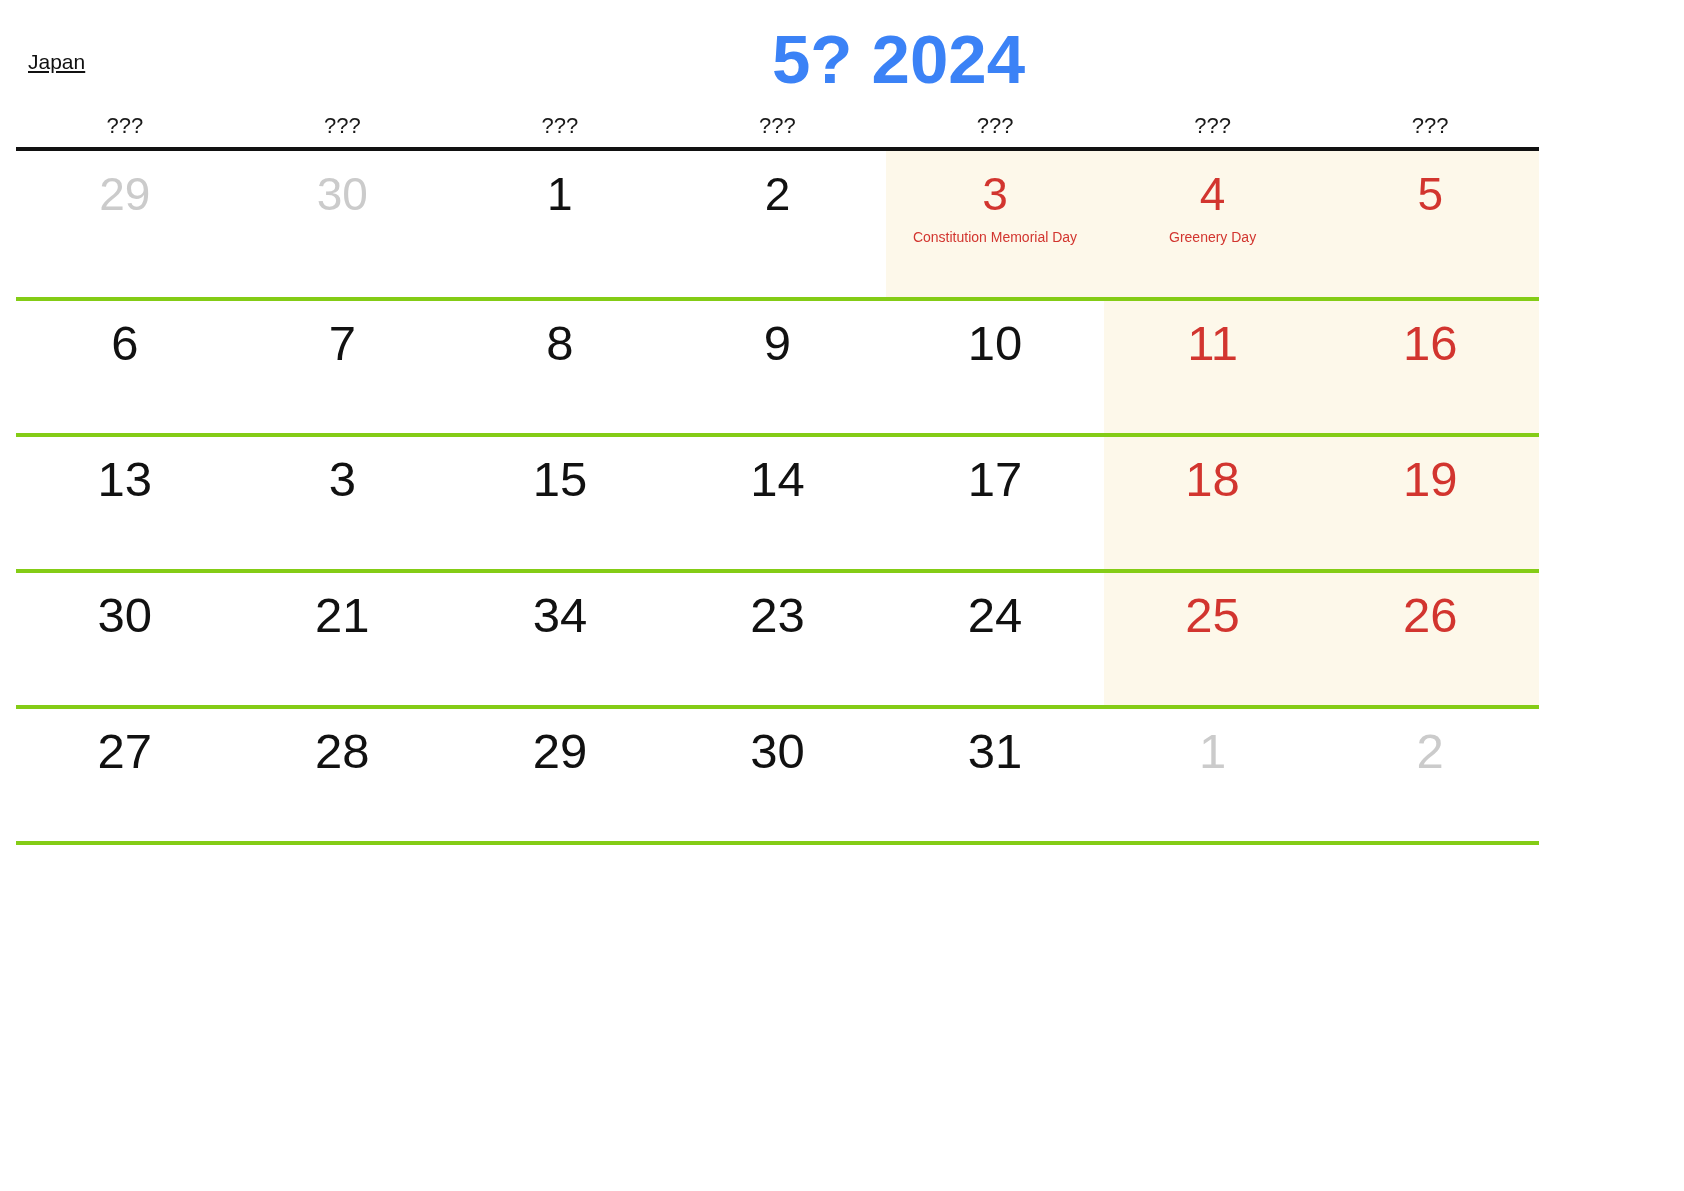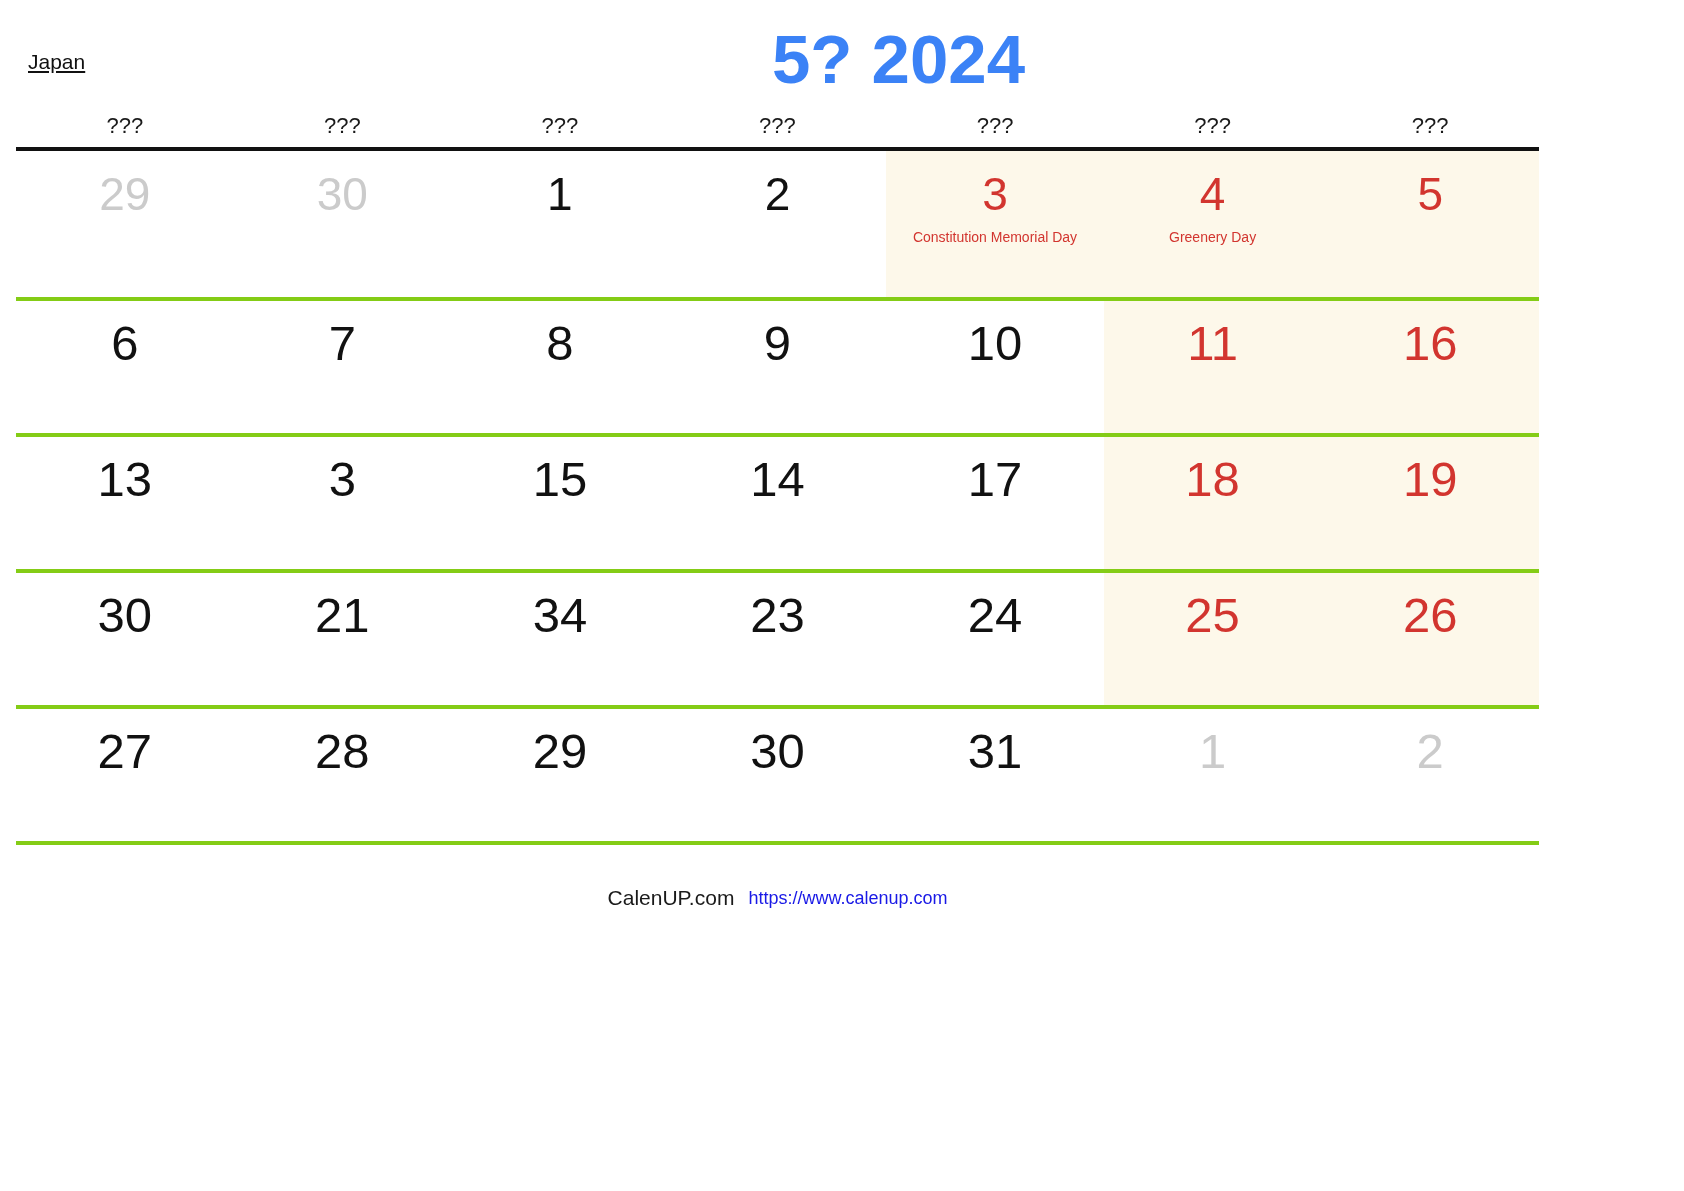--- a/index.html
+++ b/index.html
@@ -344,18 +344,14 @@
           </td>
           <td class="day-muted">
             <div class="cell-inner">
               <span class="daynum">2</span>
             </div>
           </td>
         </tr>
       </tbody>
   </table>
 
-  <div class="footer">
-    <span class="brand">CalenUP.com</span>
-    <a class="brand-url" href="#">https://www.calenup.com</a>
-  </div>
 
 </div>
 
 </body></html>

